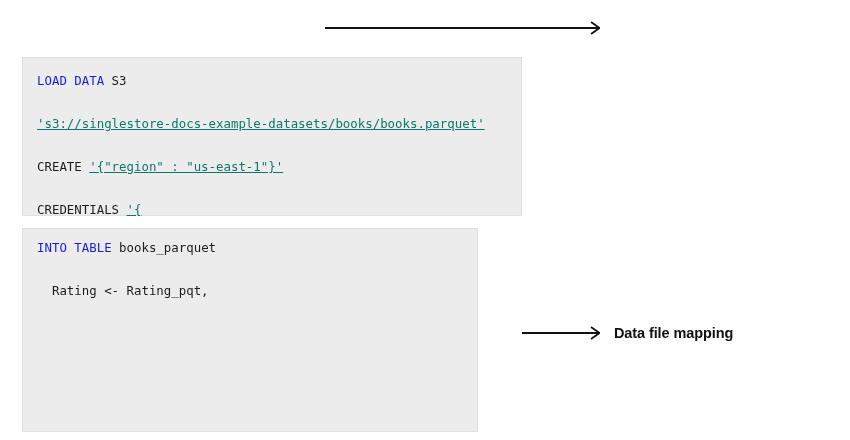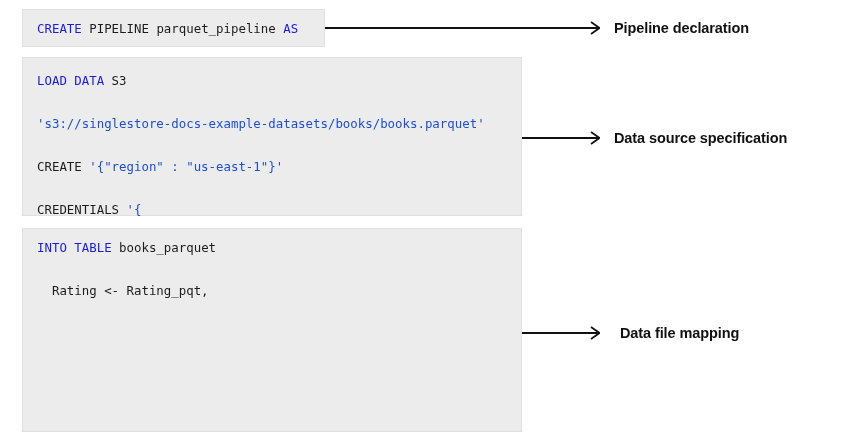--- a/index.html
+++ b/index.html
@@ -46,30 +46,30 @@
     left: 22px;
     top: 57px;
     width: 500px;
     height: 159px;
     padding-top: 12px;
   }
 
   #block-mapping {
     left: 22px;
     top: 228px;
-    width: 500px;
+    width: 456px;
     height: 204px;
     padding-top: 8px;
   }
 
   .line { display: block; height: 21.5px; }
 
   
   .kw  { color: #1a1ae6; }
-  .str { color: #1d4ed8; }
+  .str { color: #0f766e; text-decoration: underline; }
   .pl  { color: #1c1c1c; }
 
   
   .annotation {
     position: absolute;
     height: 24px;
     display: flex;
     align-items: center;
   }
 
@@ -89,28 +89,27 @@
     letter-spacing: -0.1px;
   }
 
   #annotation-declaration { left: 325px; top: 16px; }
   #annotation-declaration .annotation-label { margin-left: 14px; }
 
   #annotation-source { left: 522px; top: 126px; }
   #annotation-source .annotation-label { margin-left: 14px; }
 
   #annotation-mapping { left: 522px; top: 321px; }
-  #annotation-mapping .annotation-label { margin-left: 20px; text-align: center; }
+  #annotation-mapping .annotation-label { margin-left: 14px; text-align: center; }
 </style>
 </head>
 <body>
 
 <div class="canvas">
 
-  <div class="code-block" id="block-declaration"><span class="line"><span class="kw">CREATE</span><span class="pl"> </span><span class="pl">PIPELINE</span><span class="pl"> parquet_pipeline </span><span class="kw">AS</span></span></div>
 
   <div class="code-block" id="block-source"><span class="line"><span class="kw">LOAD DATA</span><span class="pl"> S3</span></span>
 <span class="line"><span class="str">'s3://singlestore-docs-example-datasets/books/books.parquet'</span></span>
 <span class="line"><span class="pl">CREATE </span><span class="str">'{"region" : "us-east-1"}'</span></span>
 <span class="line"><span class="pl">CREDENTIALS </span><span class="str">'{</span></span>
 <span class="line"><span class="str">   "aws_access_key_id" : "&lt;your_access_key_id&gt;",</span></span>
 <span class="line"><span class="str">   "aws_secret_access_key":"&lt;your_secret_access_key&gt;"</span></span>
 <span class="line"><span class="str">}'</span></span></div>
 
   <div class="code-block" id="block-mapping"><span class="line"><span class="kw">INTO TABLE</span><span class="pl"> books_parquet</span></span>
@@ -120,32 +119,22 @@
 
 </div>
 
   <div class="annotation" id="annotation-declaration">
     <span class="arrow">
         <svg width="275" height="24" viewBox="0 0 275 24">
           <line x1="0" y1="12" x2="274" y2="12" stroke="#111111" stroke-width="1.8"></line>
           <path d="M 266 6 L 274.5 12 L 266 18" fill="none" stroke="#111111" stroke-width="1.8" stroke-linecap="butt" stroke-linejoin="miter"></path>
         </svg>
       </span>
-    <span class="annotation-label">Pipeline declaration</span>
   </div>
 
-  <div class="annotation" id="annotation-source">
-    <span class="arrow">
-        <svg width="78" height="24" viewBox="0 0 78 24">
-          <line x1="0" y1="12" x2="77" y2="12" stroke="#111111" stroke-width="1.8"></line>
-          <path d="M 69 6 L 77.5 12 L 69 18" fill="none" stroke="#111111" stroke-width="1.8" stroke-linecap="butt" stroke-linejoin="miter"></path>
-        </svg>
-      </span>
-    <span class="annotation-label">Data source specification</span>
-  </div>
 
   <div class="annotation" id="annotation-mapping">
     <span class="arrow">
         <svg width="78" height="24" viewBox="0 0 78 24">
           <line x1="0" y1="12" x2="77" y2="12" stroke="#111111" stroke-width="1.8"></line>
           <path d="M 69 6 L 77.5 12 L 69 18" fill="none" stroke="#111111" stroke-width="1.8" stroke-linecap="butt" stroke-linejoin="miter"></path>
         </svg>
       </span>
     <span class="annotation-label">Data file mapping</span>
   </div>

